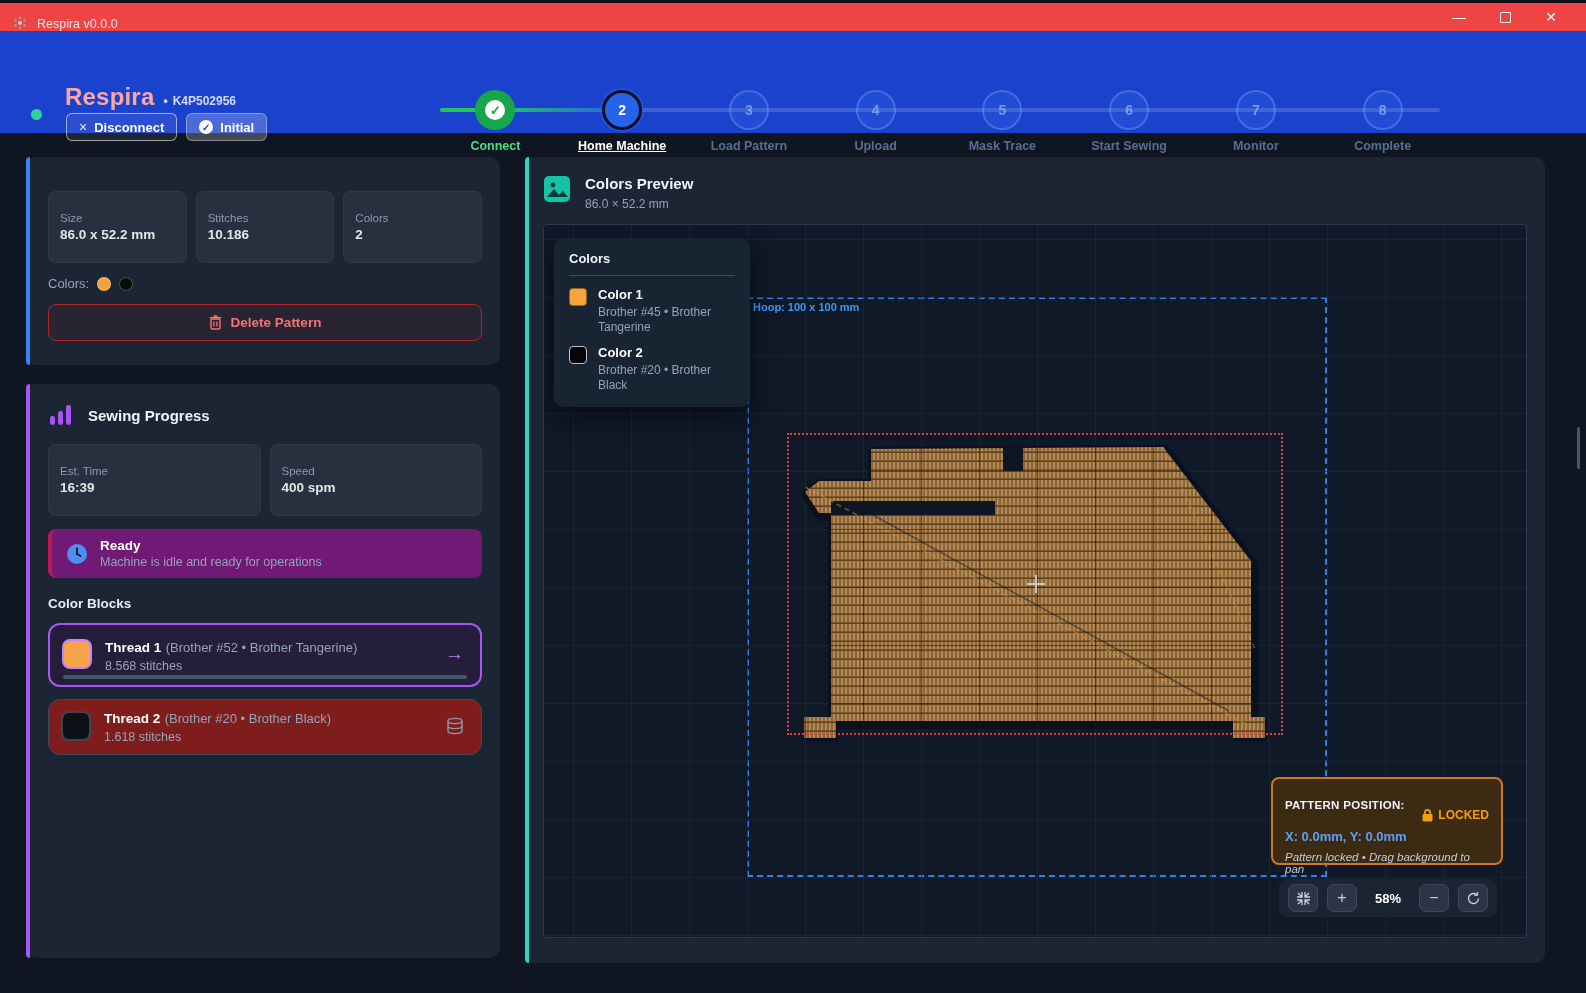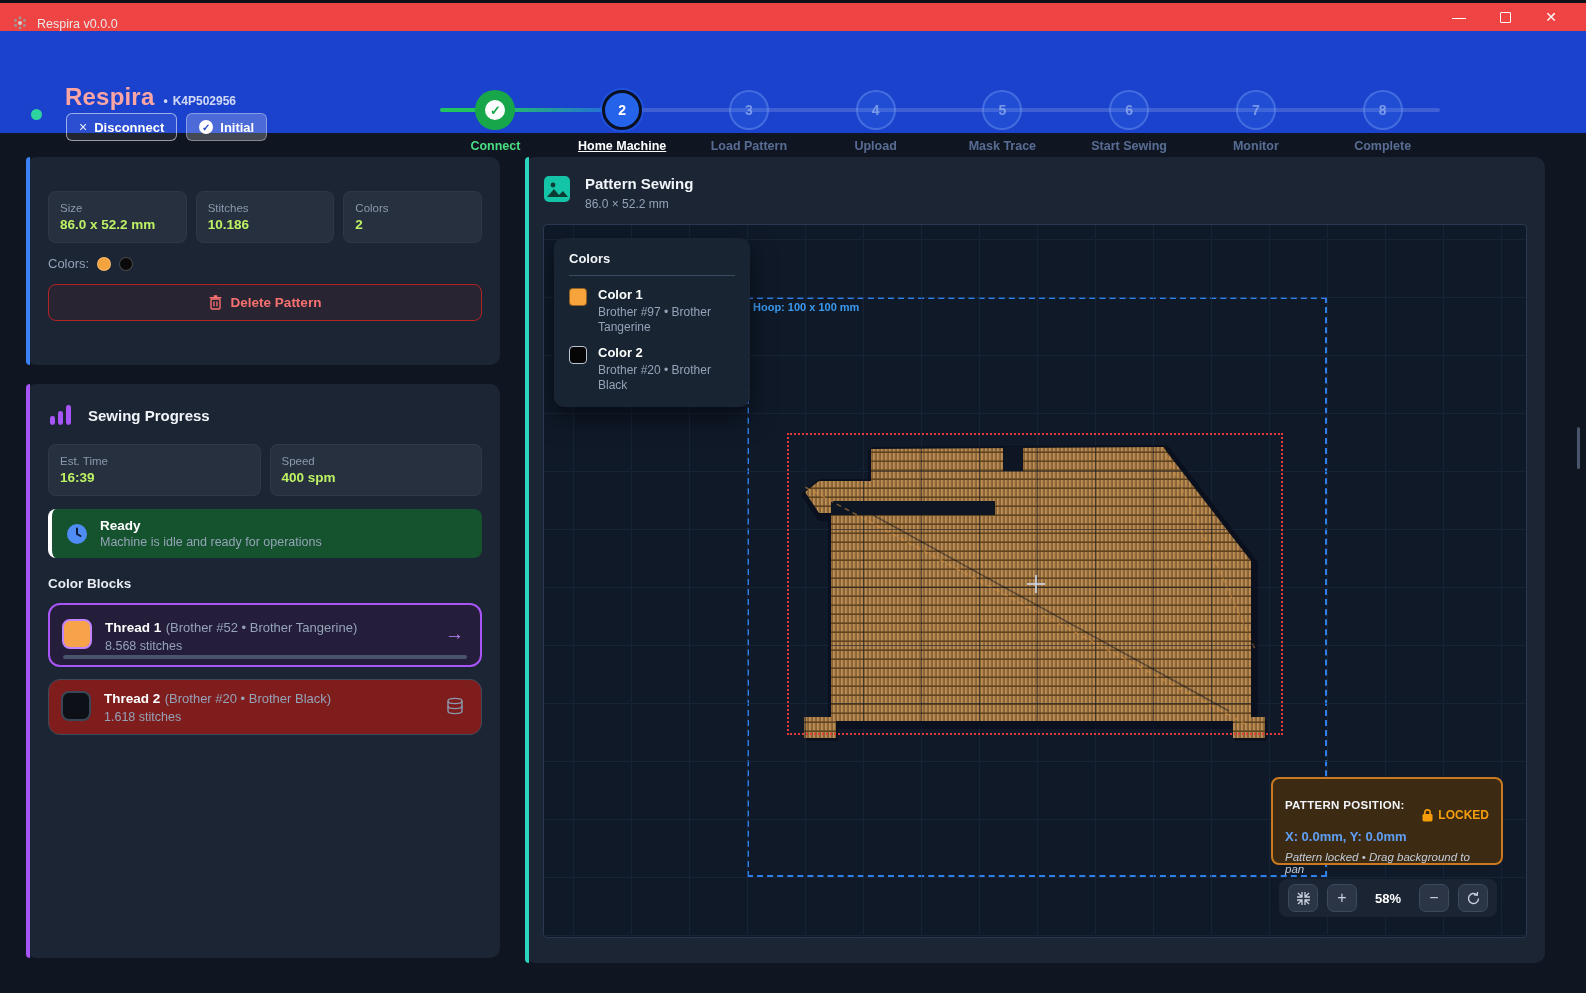--- a/index.html
+++ b/index.html
@@ -48,36 +48,36 @@
   .step-future .step-label { color:rgba(150,180,240,.55); }
 
   
   .card { position:absolute; background:#1c2534; border-radius:10px; }
   .edge { position:absolute; left:0; top:0; bottom:0; width:4px; border-radius:10px 0 0 10px; }
   .card-head { display:flex; align-items:flex-start; gap:14px; }
   .card-title { font-size:15px; font-weight:bold; color:#f1f5f9; }
   .card-sub { font-size:12px; color:#94a3b8; margin-top:5px; }
 
   .stat-row { display:flex; gap:9px; }
-  .stat-box { flex:1; background:#26303f; border:1px solid rgba(255,255,255,.04); border-radius:8px; padding:10px 11px; }
+  .stat-box { flex:1; background:#26303f; border:1px solid rgba(255,255,255,.04); border-radius:8px; padding:20px 11px; }
   .stat-label { font-size:11.5px; color:#8b99ac; }
-  .stat-value { font-size:13.5px; font-weight:bold; color:#bef264; margin-top:3px; }
+  .stat-value { font-size:13.5px; font-weight:bold; color:#e5e5e5; margin-top:3px; }
 
   
   .card-pattern { left:26px; top:157px; width:474px; height:208px; padding:19px 18px 0 22px; }
   .file-ico { width:26px; height:30px; }
   .colors-row { display:flex; align-items:center; gap:8px; margin-top:13px; }
   .colors-lbl { font-size:13px; color:#94a3b8; }
   .dot-sw { width:14px; height:14px; border-radius:50%; border:1px solid rgba(255,255,255,.25); }
   .btn-delete { margin-top:13px; width:100%; height:37px; border:1px solid #b42323; background:rgba(153,27,27,.10); color:#f87171; border-radius:8px; font-size:13.5px; font-weight:bold; display:flex; align-items:center; justify-content:center; gap:9px; cursor:pointer; }
 
   
   .card-sewing { left:26px; top:384px; width:474px; height:574px; padding:18px 18px 0 22px; }
   .bars-ico { width:26px; height:26px; }
-  .ready-box { margin-top:13px; background:#14532d; border-left:4px solid #ffffff; border-radius:8px; padding:9px 14px; display:flex; align-items:center; gap:12px; }
+  .ready-box { margin-top:13px; background:#701a75; border-left:4px solid #be185d; border-radius:8px; padding:9px 14px; display:flex; align-items:center; gap:12px; }
   .clock-ico { width:22px; height:22px; flex:none; }
   .ready-title { font-size:13.5px; font-weight:bold; color:#fff; }
   .ready-sub { font-size:12.5px; color:#94a3b8; margin-top:2px; }
   .cb-label { margin-top:18px; font-size:13.5px; font-weight:bold; color:#e8edf5; }
   .thread { position:relative; margin-top:12px; border-radius:12px; padding:12px 16px 14px 12px; display:flex; align-items:center; gap:13px; cursor:pointer; }
   .thread-1 { background:#251e3a; border:2px solid #a855f7; height:64px; }
   .thread-2 { background:#7f1d1d; border:1px solid #3e4a5c; height:56px; }
   .sw { width:30px; height:30px; border-radius:8px; flex:none; }
   .sw-1 { border:2px solid #c084fc; }
   .sw-2 { border:2px solid #3a4656; }
@@ -306,21 +306,21 @@
 
 <div class="card card-preview">
   <div class="edge" style="background:#2dd4bf"></div>
   <div class="card-head">
     <svg class="img-ico" viewBox="0 0 28 28">
       <rect x="1" y="1" width="26" height="26" rx="5" fill="#14c4a6"></rect>
       <circle cx="10" cy="10" r="2.4" fill="#0c3b33"></circle>
       <path d="M4 22 l7 -8 5 6 4 -4 5 6 z" fill="#0c3b33"></path>
     </svg>
     <div>
-      <div class="card-title">Pattern Sewing</div>
+      <div class="card-title">Colors Preview</div>
       <div class="card-sub">86.0 × 52.2 mm</div>
     </div>
   </div>
 
   <div class="canvas">
     <div class="hoop"></div>
 
     <svg class="pattern-svg" width="492" height="306" viewBox="0 0 492 306">
       <defs>
         <pattern id="stitch" width="4" height="9" patternUnits="userSpaceOnUse">
@@ -355,21 +355,21 @@
     <div class="crosshair-h"></div>
     <div class="crosshair-v"></div>
 
     <div class="legend">
       <div class="legend-title">Colors</div>
       <hr>
       <div class="legend-item">
         <span class="legend-sw lsw-1" style="background-color: rgb(247, 164, 60);"></span>
         <div>
           <div class="legend-name">Color 1</div>
-          <div class="legend-detail">Brother #97 • Brother Tangerine</div>
+          <div class="legend-detail">Brother #45 • Brother Tangerine</div>
         </div>
       </div>
       <div class="legend-item" style="margin-bottom:0">
         <span class="legend-sw lsw-2" style="background-color: rgb(6, 6, 6);"></span>
         <div>
           <div class="legend-name">Color 2</div>
           <div class="legend-detail">Brother #20 • Brother Black</div>
         </div>
       </div>
     </div>

